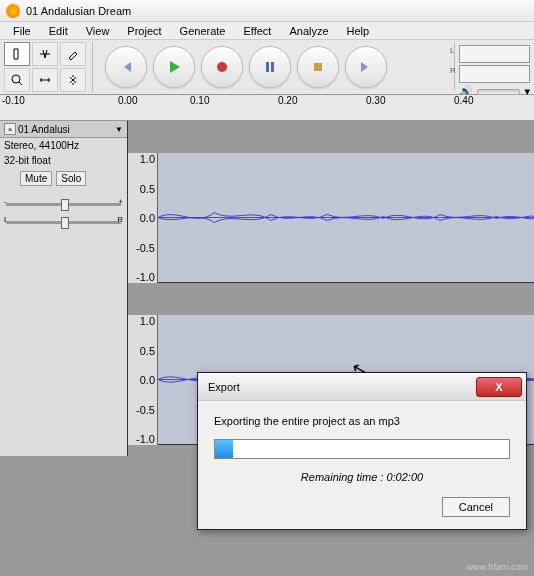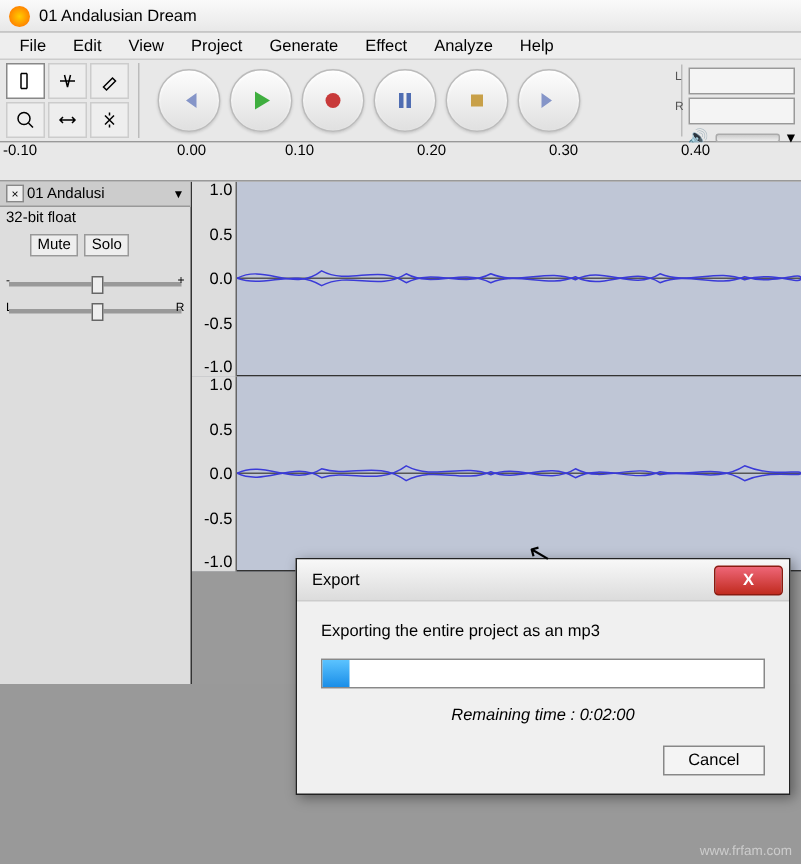--- a/index.html
+++ b/index.html
@@ -38,21 +38,21 @@
 .tp-btns button { font-size: 10px; padding: 1px 4px; background: #eee; border: 1px solid #999; }
 .tp-sliders { padding: 4px 6px; }
 .tp-sl { height: 14px; position: relative; margin: 4px 0; }
 .tp-sl .track { position: absolute; top: 6px; left: 0; right: 0; height: 3px; background: #999; }
 .tp-sl .thumb { position: absolute; top: 2px; left: 48%; width: 8px; height: 12px; background: #eee; border: 1px solid #666; }
 .tp-sl .l { position: absolute; left: -2px; top: 0; font-size: 8px; }
 .tp-sl .r { position: absolute; right: -2px; top: 0; font-size: 8px; }
 
 .track-area { flex: 1; background: #9a9a9a; }
 .vscale { width: 30px; background: #ddd; border-right: 1px solid #666; float: left; display: flex; flex-direction: column; justify-content: space-between; font-size: 9px; text-align: right; padding: 0 2px; }
-.channel { height: 130px; border-bottom: 1px solid #333; background: #bfc6d6; display: flex; }
+.channel { height: 130px; border-bottom: 1px solid #333; background: #bfc6d6; display: flex; margin-top: 32px; }
 .wave { flex: 1; position: relative; overflow: hidden; }
 .wave svg { width: 100%; height: 100%; }
 
 .watermark { position: absolute; right: 6px; bottom: 4px; font-size: 9px; color: #ccc; }
 
 
 .dialog { position: absolute; left: 197px; top: 372px; width: 330px; background: #f0f0f0; border: 1px solid #222; box-shadow: 2px 2px 8px rgba(0,0,0,.4); }
 .dlg-title { height: 28px; background: linear-gradient(#f8f8f8,#dcdcdc); display: flex; align-items: center; padding: 0 0 0 10px; border-bottom: 1px solid #ccc; }
 .dlg-title .txt { flex: 1; }
 .dlg-close { width: 46px; height: 20px; background: linear-gradient(#e67,#c12b1f); border: 1px solid #8a1a10; border-radius: 3px; margin-right: 4px; display: flex; align-items: center; justify-content: center; color: #fff; font-weight: bold; font-size: 11px; }
@@ -175,20 +175,21 @@
   <span class="tick" style="left:454px">0.40</span>
 </div>
 
 <div class="main">
   <div class="track-panel">
     <div class="tp-head">
       <div class="tp-close">×</div>
       <span class="tp-name">01 Andalusi</span>
       <span class="tp-arrow">▼</span>
     </div>
+    <div class="tp-info">Stereo, 44100Hz</div>
     <div class="tp-info">32-bit float</div>
     <div class="tp-btns">
       <button>Mute</button>
       <button>Solo</button>
     </div>
     <div class="tp-sliders">
       <div class="tp-sl">
         <span class="l">-</span>
         <div class="track"></div>
           <div class="thumb"></div>

